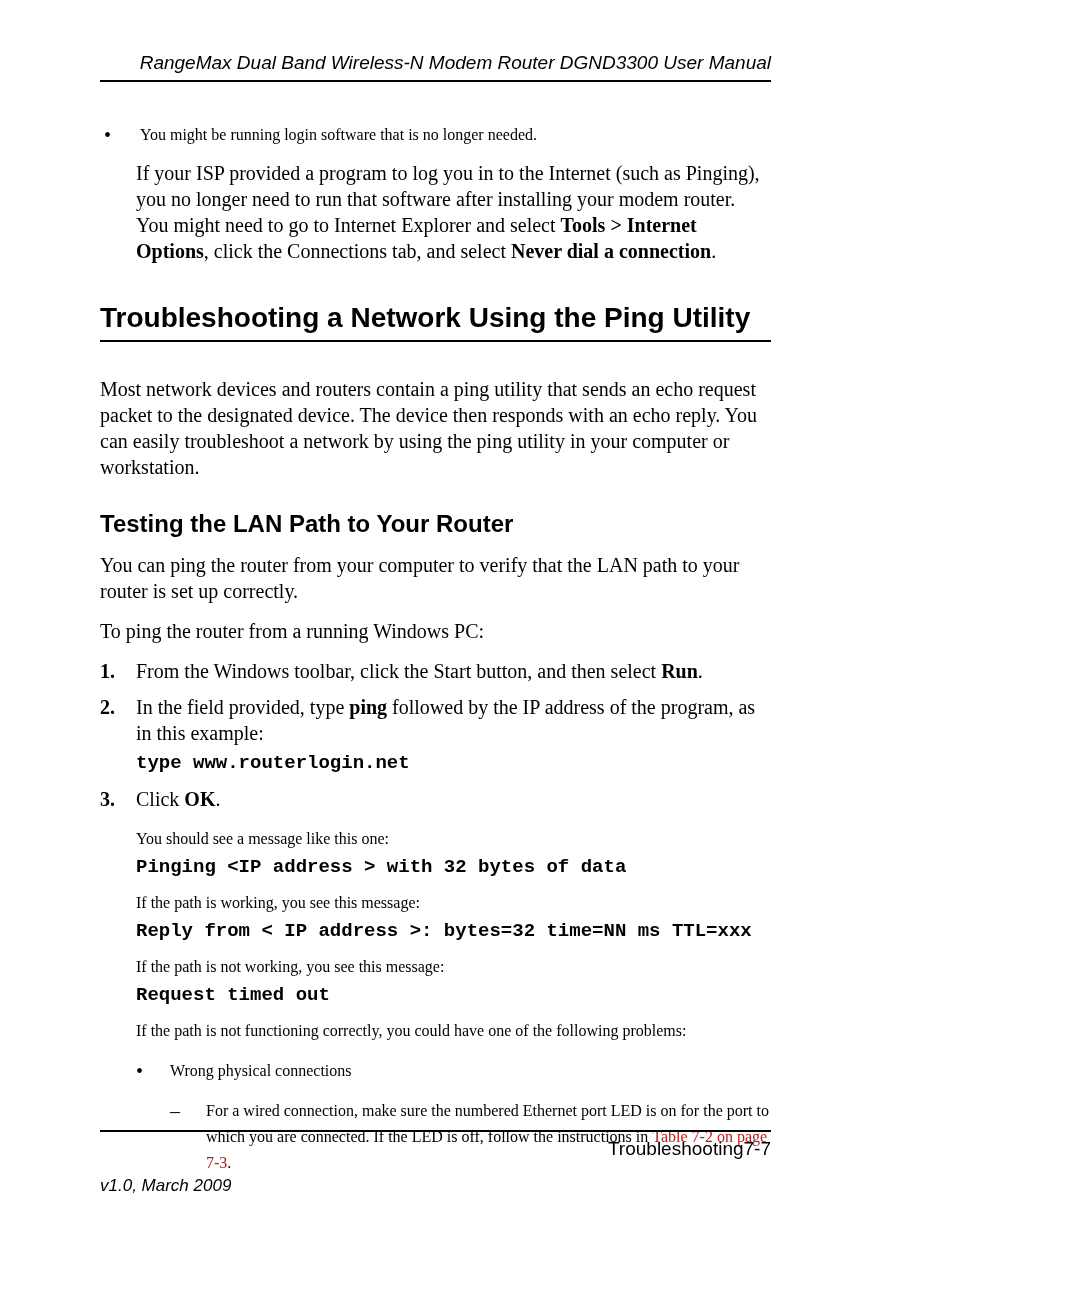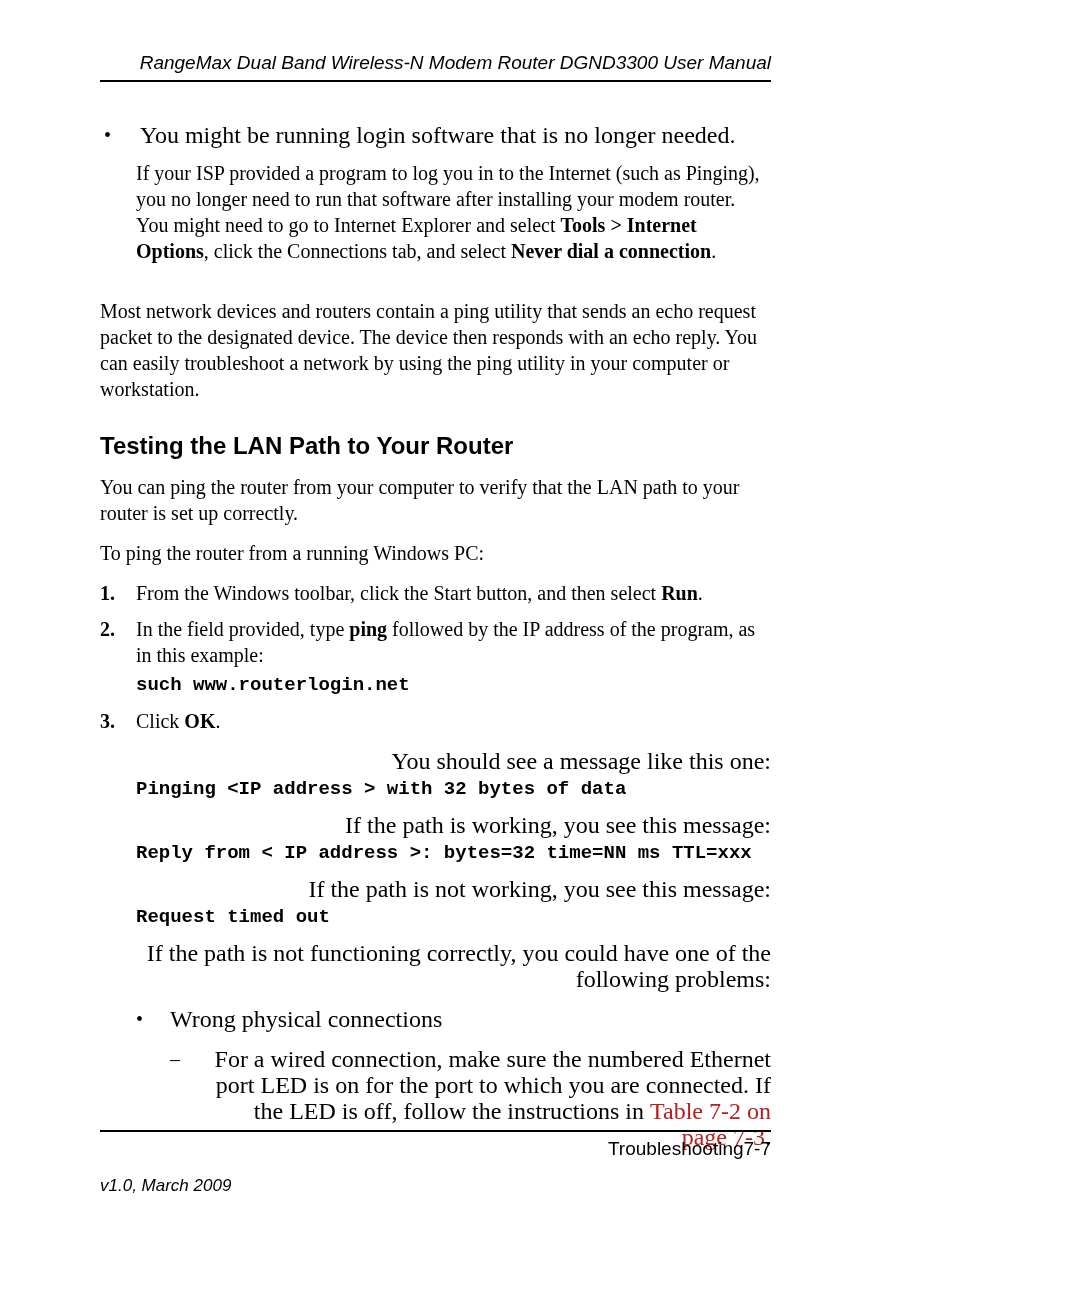--- a/index.html
+++ b/index.html
@@ -31,23 +31,22 @@
   }
   .bullet-dot {
     width: 36px;
     flex-shrink: 0;
     font-size: 20px;
     line-height: 26px;
     text-align: left;
     padding-left: 4px;
   }
   .body-text {
-    font-size: 24px;
-    line-height: 26px;
-    text-align: right;
+    font-size: 16px;
+    line-height: 26px;
   }
   .indent-para {
     margin-left: 36px;
     font-size: 20px;
     line-height: 26px;
     margin-top: 12px;
     margin-bottom: 30px;
   }
   h2.section {
     font-family: Arial, Helvetica, sans-serif;
@@ -147,35 +146,36 @@
 
   <div class="bullet-block">
     <div class="bullet-dot">•</div>
     <div class="body-text">You might be running login software that is no longer needed.</div>
   </div>
 
   <div class="indent-para">
     <span>If your ISP provided a program to log you in to the Internet (such as Pinging), you no longer need to run that software after installing your modem router. You might need to go to Internet Explorer and select </span><b>Tools &gt; Internet Options</b><span>, click the Connections tab, and select </span><b>Never dial a connection</b><span>.</span>
   </div>
 
+  <h2 class="section">Troubleshooting a Network Using the Ping Utility</h2>
 
   <div class="para" style="margin-top:34px">Most network devices and routers contain a ping utility that sends an echo request packet to the designated device. The device then responds with an echo reply. You can easily troubleshoot a network by using the ping utility in your computer or workstation.</div>
 
   <h3 class="subsection">Testing the LAN Path to Your Router</h3>
 
   <div class="para">You can ping the router from your computer to verify that the LAN path to your router is set up correctly.</div>
   <div class="para">To ping the router from a running Windows PC:</div>
 
   <ol class="numbered">
     <li>
       <span>From the Windows toolbar, click the Start button, and then select </span><b>Run</b><span>.</span>
     </li>
     <li>
       <span>In the field provided, type </span><b>ping</b><span> followed by the IP address of the program, as in this example:</span>
-      <div class="mono" style="margin-top:4px">such www.routerlogin.net</div>
+      <div class="mono" style="margin-top:4px">type www.routerlogin.net</div>
     </li>
     <li>
       <span>Click </span><b>OK</b><span>.</span>
 
       <div class="body-text" style="margin-top:14px">You should see a message like this one:</div>
       <div class="mono" style="margin-top:2px">Pinging &lt;IP address &gt; with 32 bytes of data</div>
 
       <div class="body-text" style="margin-top:10px">If the path is working, you see this message:</div>
       <div class="mono" style="margin-top:2px">Reply from &lt; IP address &gt;: bytes=32 time=NN ms TTL=xxx</div>
 

